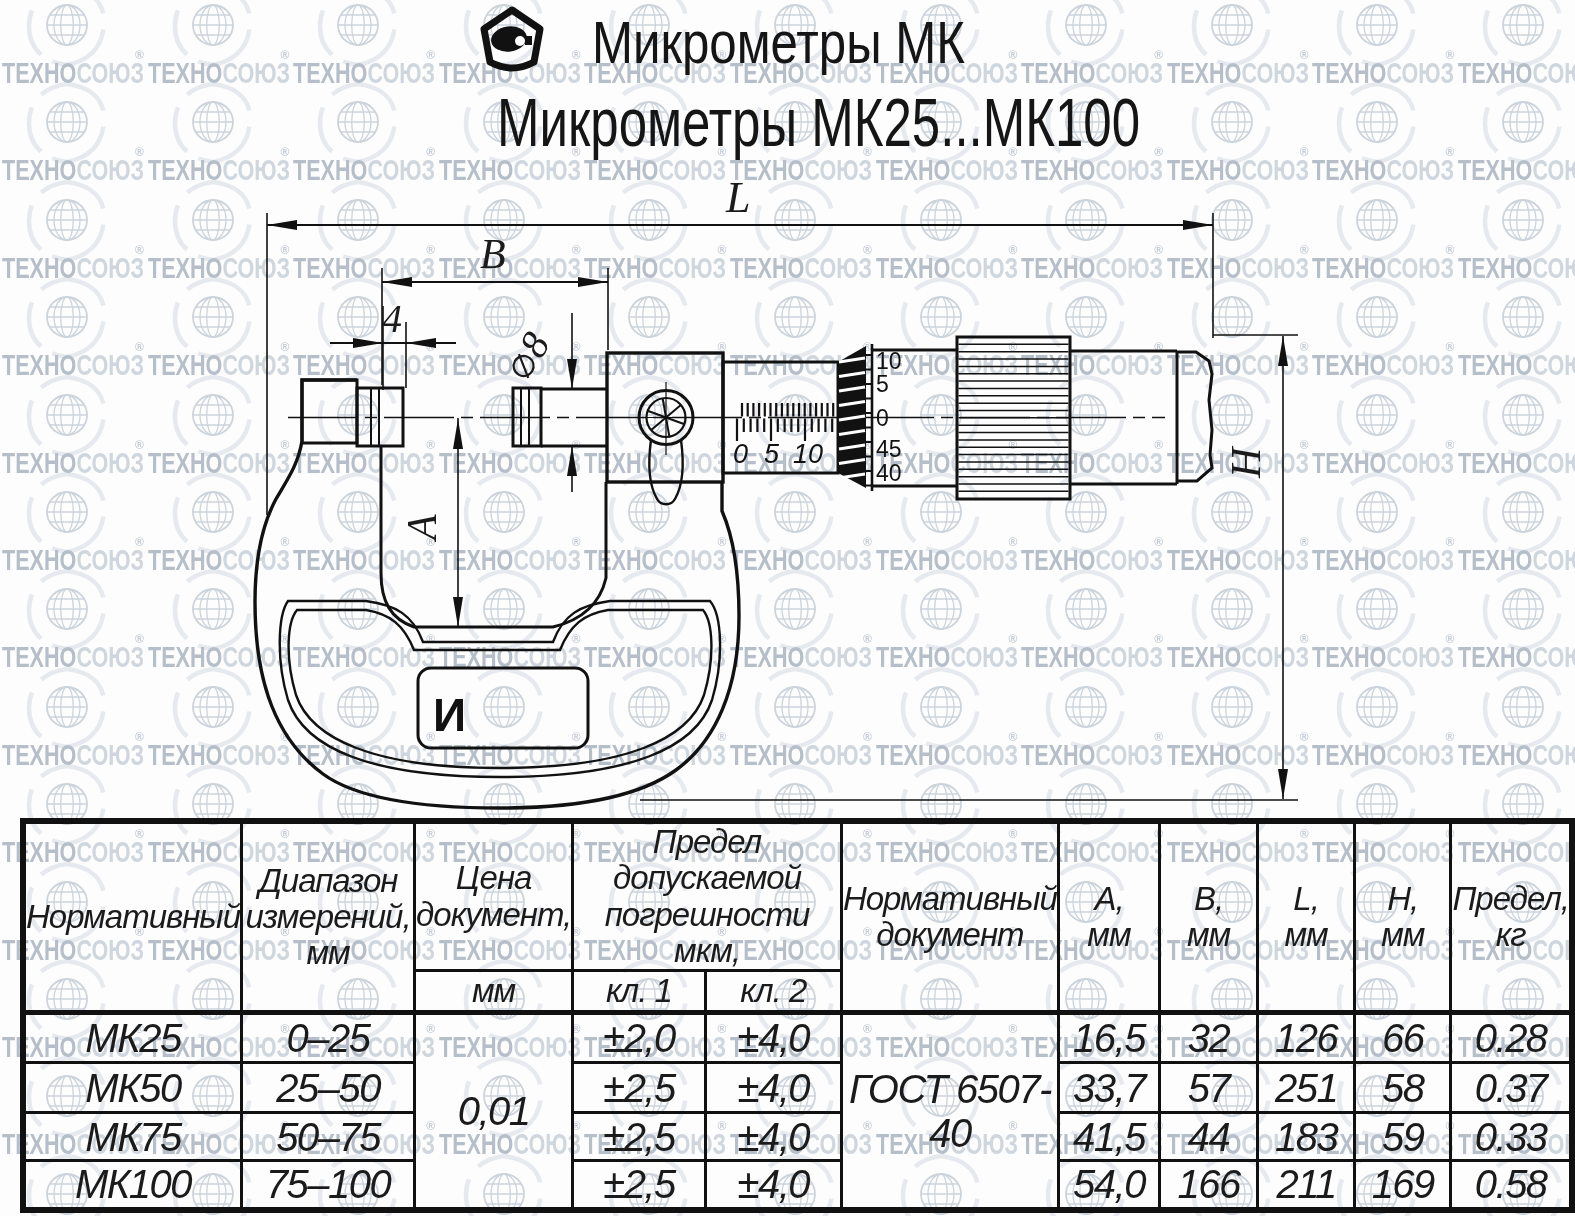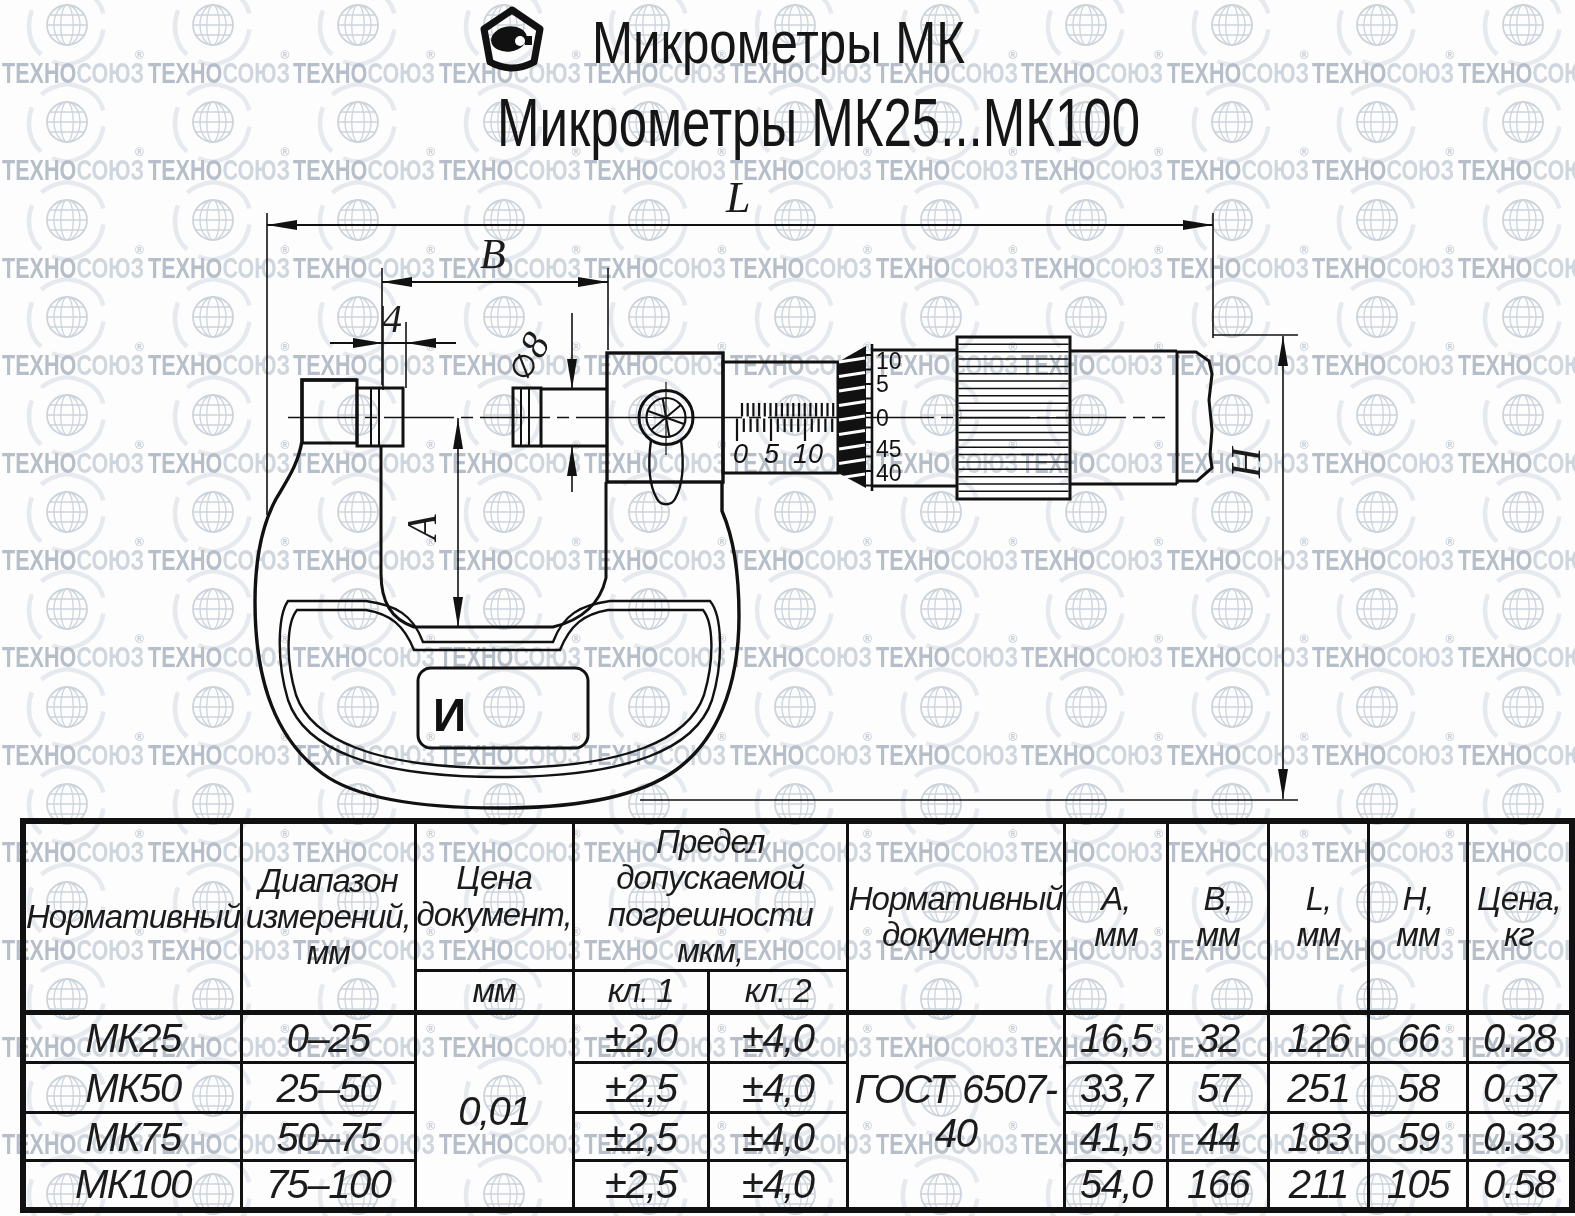--- a/index.html
+++ b/index.html
@@ -1797,21 +1797,21 @@
         </td>
     <td class="hdr hb" rowspan="2">
           <div>L,</div>
           <div>мм</div>
         </td>
     <td class="hdr hb" rowspan="2">
           <div>Н,</div>
           <div>мм</div>
         </td>
     <td class="hdr hb" rowspan="2">
-          <div>Цена,</div>
+          <div>Предел,</div>
           <div>кг</div>
         </td>
   </tr>
   <tr style="height:42px">
     <td class="hdr hb">мм</td>
     <td class="hdr hb">кл. 1</td>
     <td class="hdr hb">кл. 2</td>
   </tr>
   <tr style="height:50px">
     <td class="val">МК25</td>
@@ -1849,17 +1849,17 @@
     <td class="val">0.33</td>
   </tr>
   <tr style="height:49px">
     <td class="val">МК100</td>
     <td class="val">75–100</td>
     <td class="val">±2,5</td>
     <td class="val">±4,0</td>
     <td class="val">54,0</td>
     <td class="val">166</td>
     <td class="val">211</td>
-    <td class="val">105</td>
+    <td class="val">169</td>
     <td class="val">0.58</td>
   </tr>
 </tbody>
   </table>
 
 </body></html>

